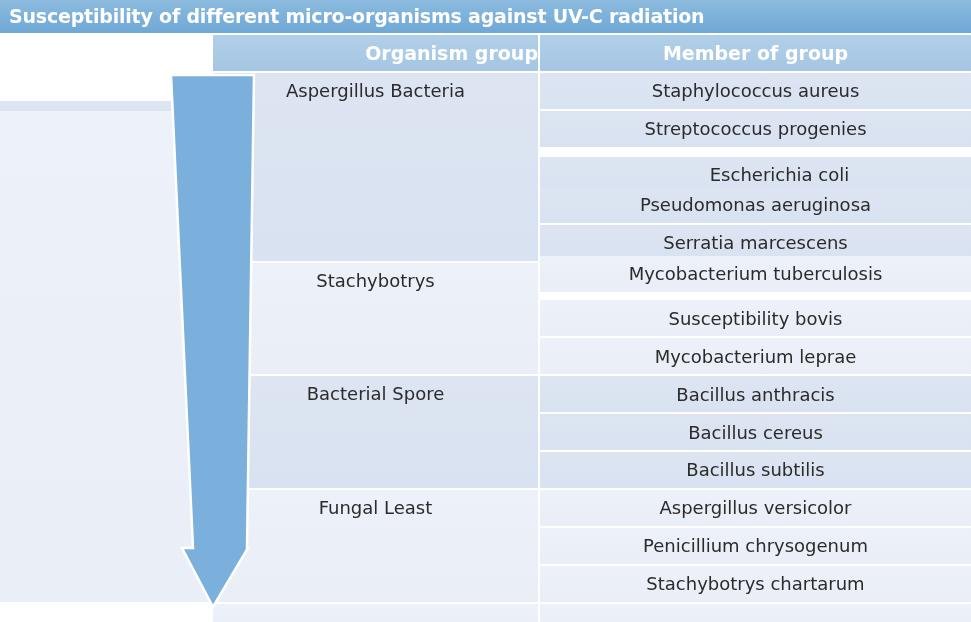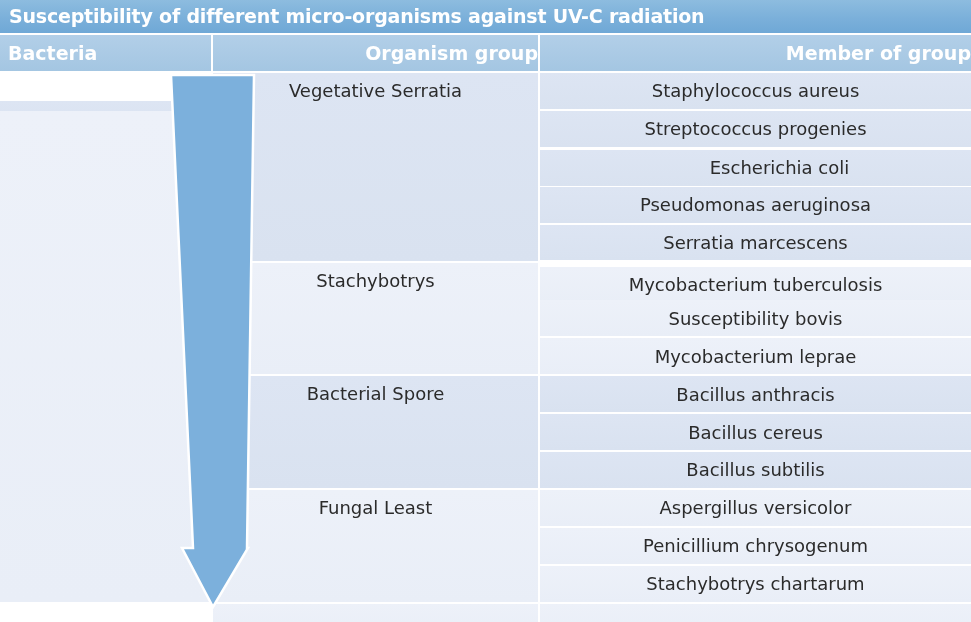--- a/index.html
+++ b/index.html
@@ -59,21 +59,21 @@
     box-sizing: border-box;
     color: #ffffff;
     font-size: 19px;
     font-weight: bold;
     line-height: 36px;
     white-space: nowrap;
     overflow: hidden;
   }
   .hcell-bacteria   { left: 0px;   width: 211px; padding-left: 8px; text-align: left; }
   .hcell-group      { left: 213px; width: 325px; text-align: right; }
-  .hcell-member     { left: 540px; width: 431px; text-align: right; }
+  .hcell-member     { left: 540px; width: 431px; text-align: center; }
 
   
   .body-area {
     position: absolute;
     left: 0;
     top: 73px;
     width: 971px;
     height: 549px;
   }
 
@@ -116,34 +116,33 @@
 </head>
 <body>
 
 <div id="table-root">
 
   <div class="title-bar">
     <div class="title-text">Susceptibility of different micro-organisms against UV-C radiation</div>
   </div>
 
   <div class="header-row">
-    <div class="hcell hcell-bacteria">Bacteria</div>
     <div class="hcell hcell-group">Organism group</div>
     <div class="hcell hcell-member">Member of group</div>
   </div>
 
   <div class="body-area" id="body-area">
-      <div class="cell col-b vtop center shade-dark" style="top: 0px; height: 187.5px;">Vegetative Serratia</div>
+      <div class="cell col-b vtop center shade-dark" style="top: 0px; height: 187.5px;">Aspergillus Bacteria</div>
       <div class="cell col-c vmid center shade-dark" style="top: 0px; height: 35.9px;">Staphylococcus aureus</div>
       <div class="cell col-c vmid center shade-dark" style="top: 37.9px; height: 35.9px;">Streptococcus progenies</div>
-      <div class="cell col-c vmid center shade-dark" style="top: 77px; height: 35.9px; padding-left: 48px;">Escherichia coli</div>
+      <div class="cell col-c vmid center shade-dark" style="top: 84px; height: 35.9px; padding-left: 48px;">Escherichia coli</div>
       <div class="cell col-c vmid center shade-dark" style="top: 113.7px; height: 35.9px;">Pseudomonas aeruginosa</div>
       <div class="cell col-c vmid center shade-dark" style="top: 151.6px; height: 35.9px;">Serratia marcescens</div>
       <div class="cell col-b vtop center shade-light" style="top: 189.5px; height: 111.7px;">Stachybotrys</div>
-      <div class="cell col-c vmid center shade-light" style="top: 194px; height: 35.9px;">Mycobacterium tuberculosis</div>
+      <div class="cell col-c vmid center shade-light" style="top: 183px; height: 35.9px;">Mycobacterium tuberculosis</div>
       <div class="cell col-c vmid center shade-light" style="top: 227.4px; height: 35.9px;">Susceptibility bovis</div>
       <div class="cell col-c vmid center shade-light" style="top: 265.3px; height: 35.9px;">Mycobacterium leprae</div>
       <div class="cell col-b vtop center shade-dark" style="top: 303.2px; height: 111.7px;">Bacterial Spore</div>
       <div class="cell col-c vmid center shade-dark" style="top: 303.2px; height: 35.9px;">Bacillus anthracis</div>
       <div class="cell col-c vmid center shade-dark" style="top: 341.1px; height: 35.9px;">Bacillus cereus</div>
       <div class="cell col-c vmid center shade-dark" style="top: 379px; height: 35.9px;">Bacillus subtilis</div>
       <div class="cell col-b vtop center shade-light" style="top: 416.9px; height: 111.7px;">Fungal Least</div>
       <div class="cell col-c vmid center shade-light" style="top: 416.9px; height: 35.9px;">Aspergillus versicolor</div>
       <div class="cell col-c vmid center shade-light" style="top: 454.8px; height: 35.9px;">Penicillium chrysogenum</div>
       <div class="cell col-c vmid center shade-light" style="top: 492.7px; height: 35.9px;">Stachybotrys chartarum</div>

